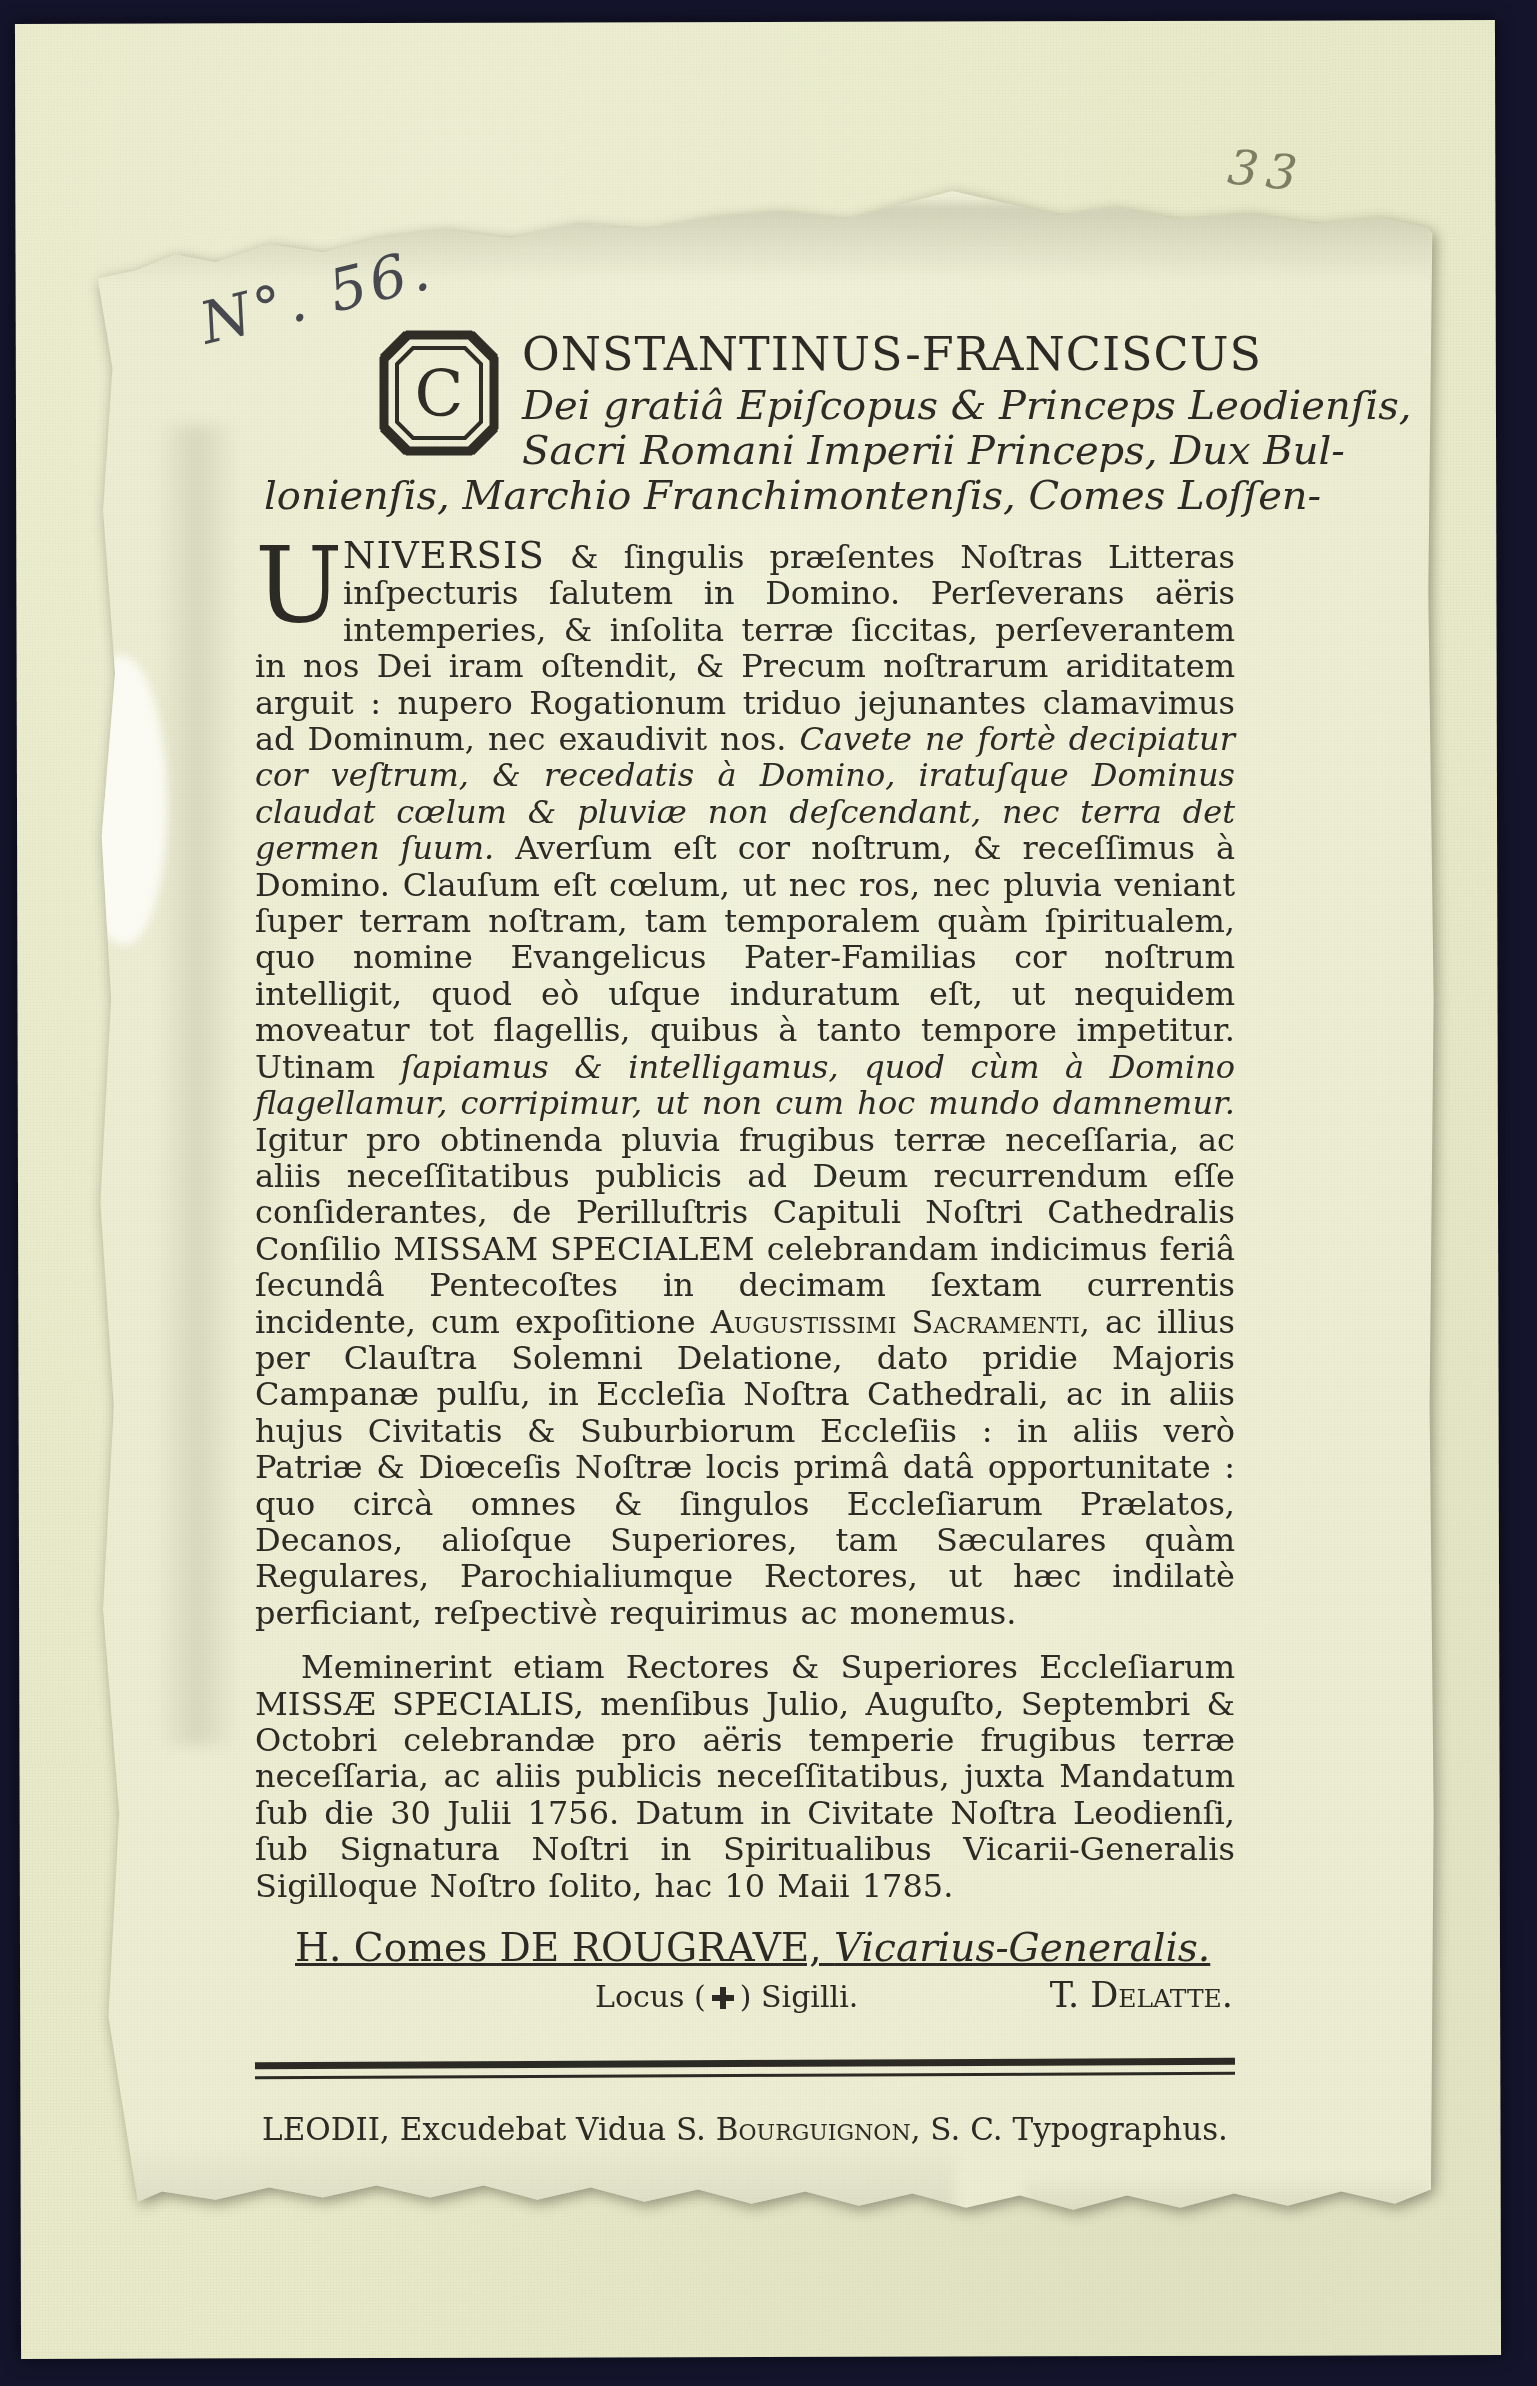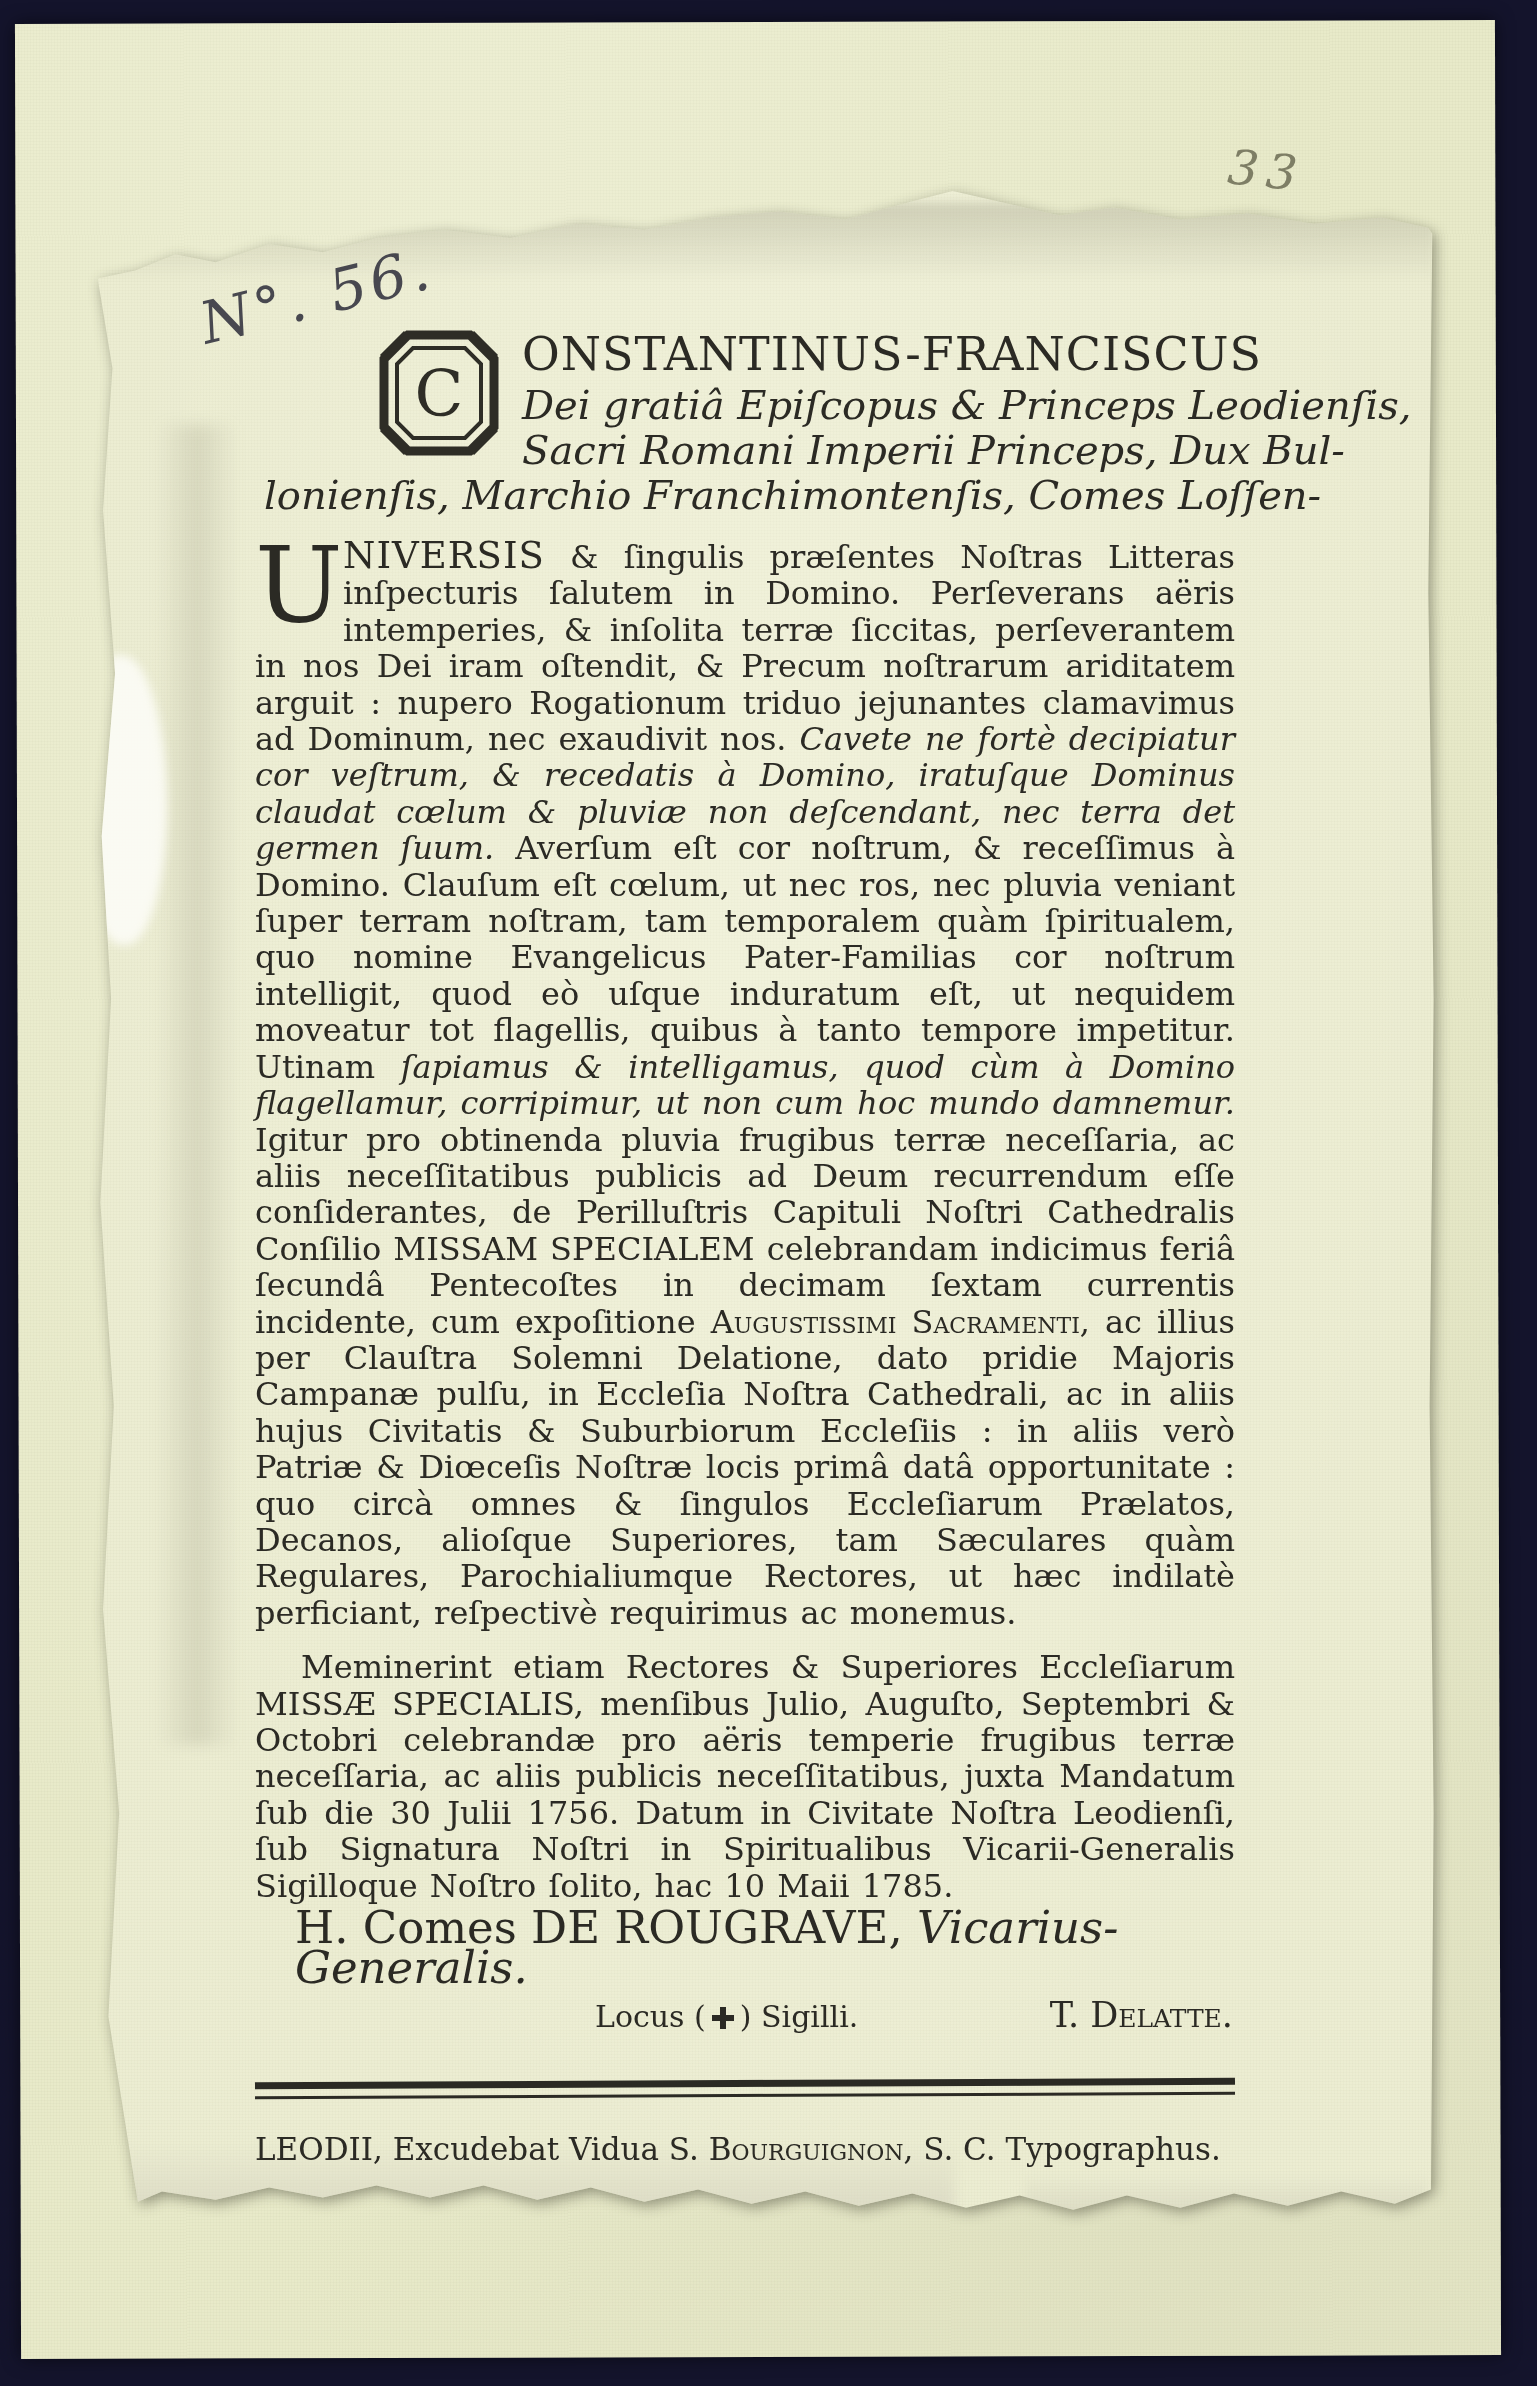--- a/index.html
+++ b/index.html
@@ -93,39 +93,39 @@
   }
   .body-par{
     font-size:32px;line-height:36.4px;text-align:justify;word-spacing:2px;
   }
   .p1{margin-top:20px;}
   .p2{margin-top:18px;text-indent:46px;}
   .dropcap-u{
     float:left;font-size:104px;line-height:.82;height:90px;width:74px;
     margin:6px 14px 0 0;
   }
-  .sig-line{margin-top:4px;padding-left:40px;font-size:45px;line-height:40px;}
+  .sig-line{margin-top:24px;padding-left:40px;font-size:39px;line-height:40px;text-decoration:underline;}
   .seal-row{display:flex;align-items:baseline;margin-top:8px;font-size:30px;line-height:38px;}
   .seal-center{margin-left:340px;white-space:nowrap;}
   .seal-name{margin-left:auto;margin-right:2px;white-space:nowrap;font-size:35px;}
   .cross{
     position:relative;display:inline-block;width:22px;height:22px;margin:0 6px;
     vertical-align:-2px;
   }
   .cross::before,.cross::after{
     content:"";position:absolute;background:#2b2a24;
   }
   .cross::before{left:0;top:8px;width:22px;height:6px;}
   .cross::after{left:8px;top:0;width:6px;height:22px;}
   .double-rule{
     margin-top:44px;height:7px;
     border-top:7px solid #2b2a24;border-bottom:3px solid #2b2a24;
     transform:rotate(-0.25deg);
   }
-  .imprint{margin-top:34px;text-align:left;font-size:31px;white-space:nowrap;}
+  .imprint{margin-top:34px;text-align:center;font-size:31px;white-space:nowrap;}
 </style>
 </head>
 <body>
 
 <div class="page">
 
   <div class="mount"></div>
 
   <div class="sheet-wrap">
     <div class="sheet">

